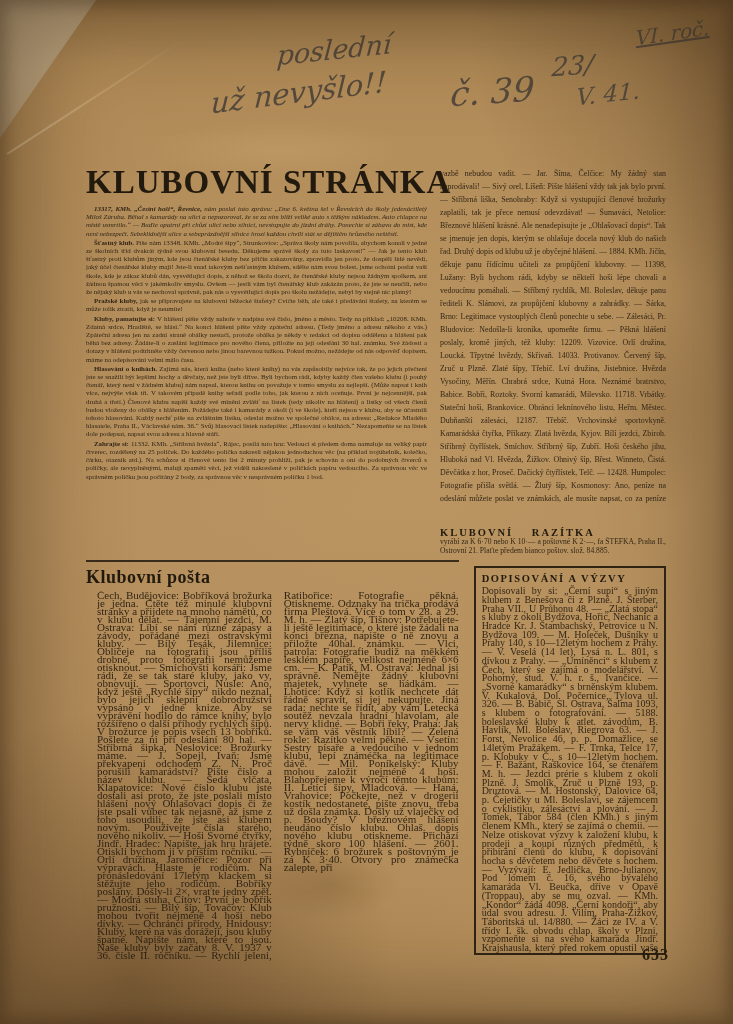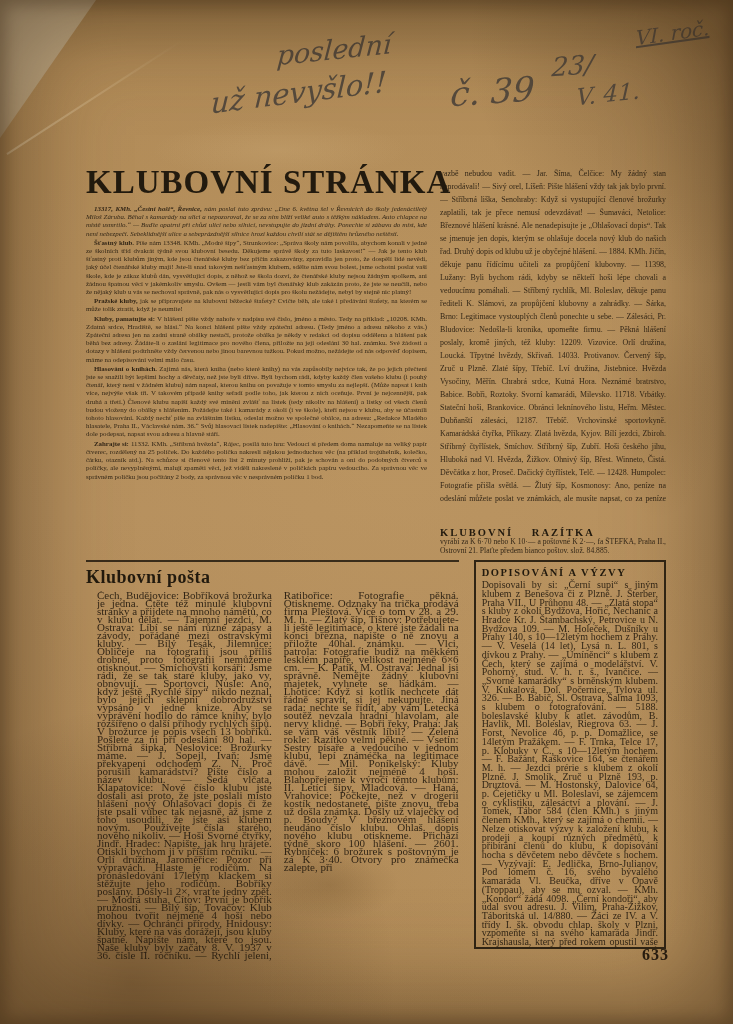--- a/index.html
+++ b/index.html
@@ -50,21 +50,21 @@
   .cont-text{height:340px;overflow:hidden;text-align:justify;font-size:7.9px;line-height:13px;margin-top:3px;}
   .razitka{margin-top:20px;}
   .razitka-h{font-weight:bold;font-size:10.5px;letter-spacing:2px;word-spacing:14px;white-space:nowrap;color:#221a0e;}
   .razitka-t{font-size:7.6px;line-height:8.6px;text-align:justify;}
   .bottom-band{display:flex;gap:15px;margin-top:5px;}
   .posta{width:374px;}
   .posta-h{font-weight:bold;font-size:18px;letter-spacing:.5px;color:#221a0e;
     border-top:2px solid rgba(34,26,14,0.85);padding-top:5px;margin-bottom:3px;}
   .posta-cols{height:372px;overflow:hidden;column-count:2;column-gap:12px;column-fill:auto;
     text-align:justify;font-size:11px;line-height:8px;margin-left:11px;}
-  .dopis-box{width:177px;border:2px solid rgba(32,24,12,0.9);padding:5px 6px;height:375px;overflow:hidden;}
+  .dopis-box{width:177px;border:2px solid rgba(32,24,12,0.9);padding:5px 6px;margin-top:6px;height:375px;overflow:hidden;}
   .dopis-h{font-weight:bold;font-size:10.5px;letter-spacing:1.6px;color:#221a0e;white-space:nowrap;margin-bottom:3px;}
   .dopis-t{font-size:10px;line-height:8.7px;text-align:justify;}
   .page-num{position:absolute;left:642px;top:946px;font-weight:bold;font-size:16px;color:#241b10;letter-spacing:1px;}
 </style>
 </head>
 <body>
 
 <div class="scan">
   <div class="corner-tear"></div>
   <div class="crease"></div>

